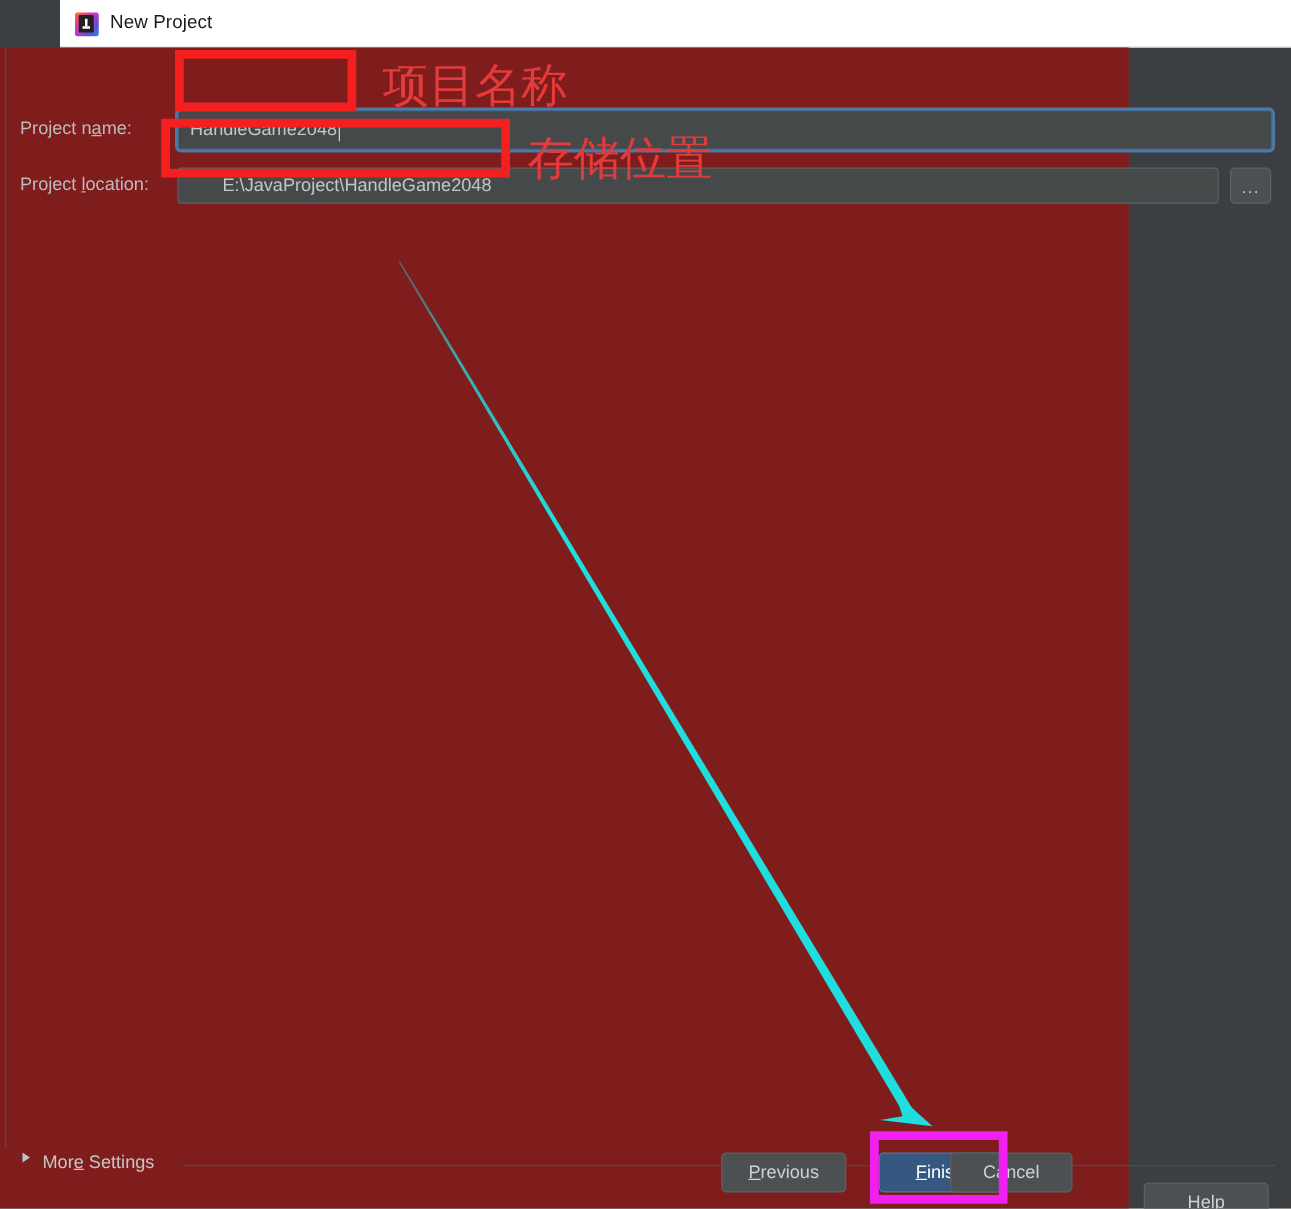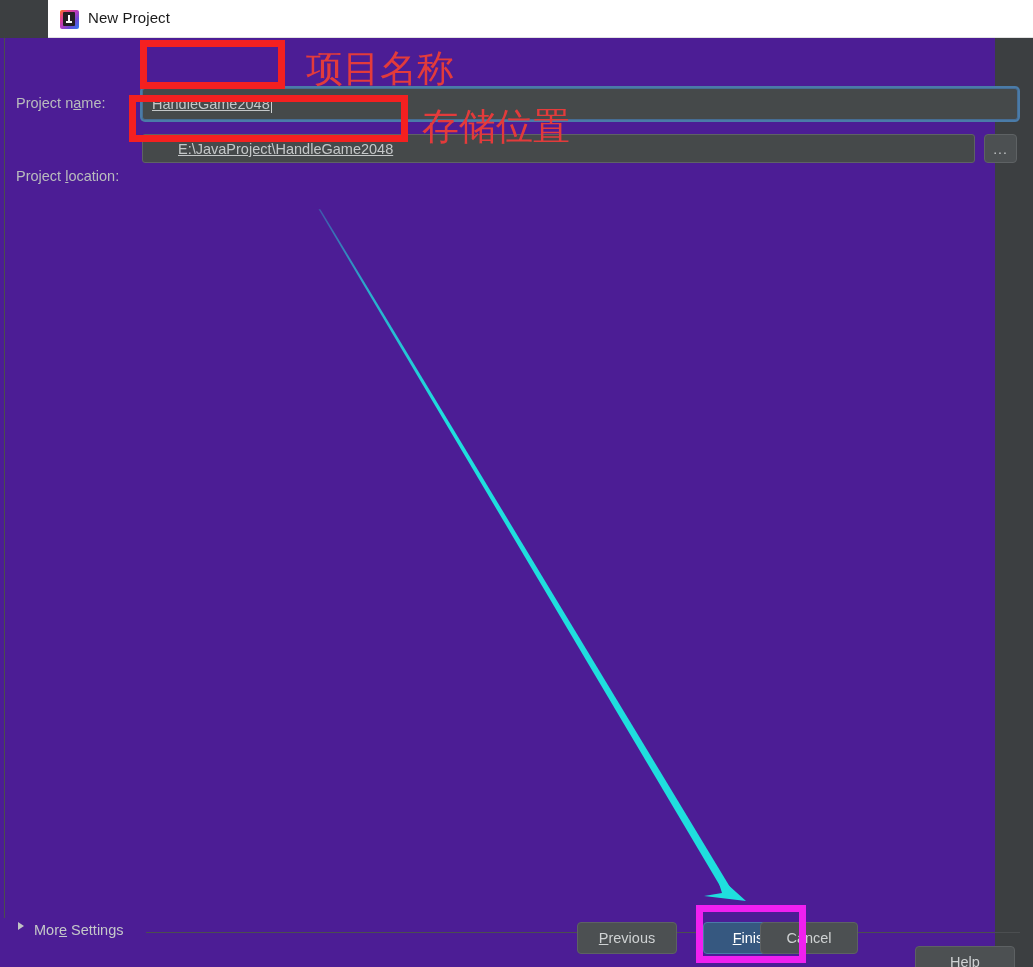--- a/index.html
+++ b/index.html
@@ -70,22 +70,22 @@
     width: 46px; height: 37px;
     display: flex; align-items: center; justify-content: center;
     cursor: pointer;
   }
   .close-btn svg { display: block; }
 
   
   .body {
     position: absolute;
     left: 0; top: 38px;
-    width: 995px; height: 929px;
-    background: #4c1d95;
+    width: 903px; height: 929px;
+    background: #7f1d1d;
   }
   .left-rail {
     position: absolute;
     left: 4px; top: 0;
     width: 1px; height: 880px;
     background: #4a4d4f;
   }
 
   
   .label {
@@ -101,21 +101,20 @@
     background: #45494a;
     border: 1px solid #5e6264;
     border-radius: 3px;
     color: #c4c7c8;
     font-size: 14.5px;
     display: flex;
     align-items: center;
     padding-left: 9px;
     overflow: hidden;
     white-space: nowrap;
-    text-decoration: underline;
   }
   .field.focused {
     border-color: #466d94;
     box-shadow: 0 0 0 2px #4a7ba8;
   }
   .caret {
     display: inline-block;
     width: 1px;
     height: 17px;
     background: #d0d3d4;
@@ -226,21 +225,21 @@
     <div class="left-rail"></div>
 
     <div class="label" style="left:16px; top:57px;">
       <span>Project n</span><span class="mn">a</span><span>me:</span>
     </div>
     <div class="field focused" style="left:142px; top:50px; width:876px; height:32px;">
       <span>HandleGame2048</span>
         <span class="caret"></span>
     </div>
 
-    <div class="label" style="left:16px; top:102px;margin-top:28px;">
+    <div class="label" style="left:16px; top:102px;">
       <span>Project </span><span class="mn">l</span><span>ocation:</span>
     </div>
     <div class="field" style="left:142px; top:96px; width:833px; height:29px;padding-left:35px;">
       <span>E:\JavaProject\HandleGame2048</span>
     </div>
     <div class="browse-btn" style="left:984px; top:96px; width:33px; height:29px;">
       <span>...</span>
     </div>
 
     <div class="more-settings">

